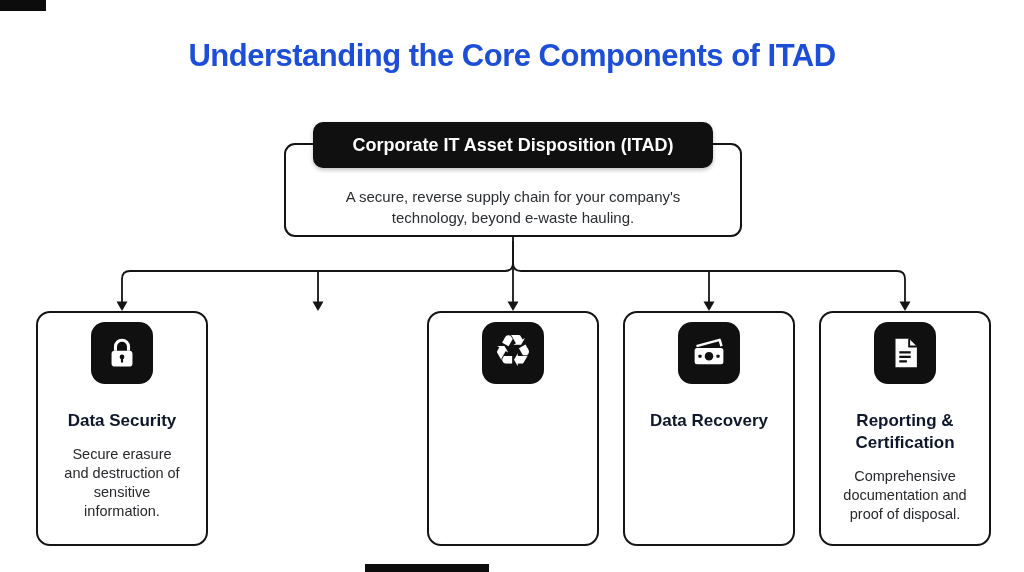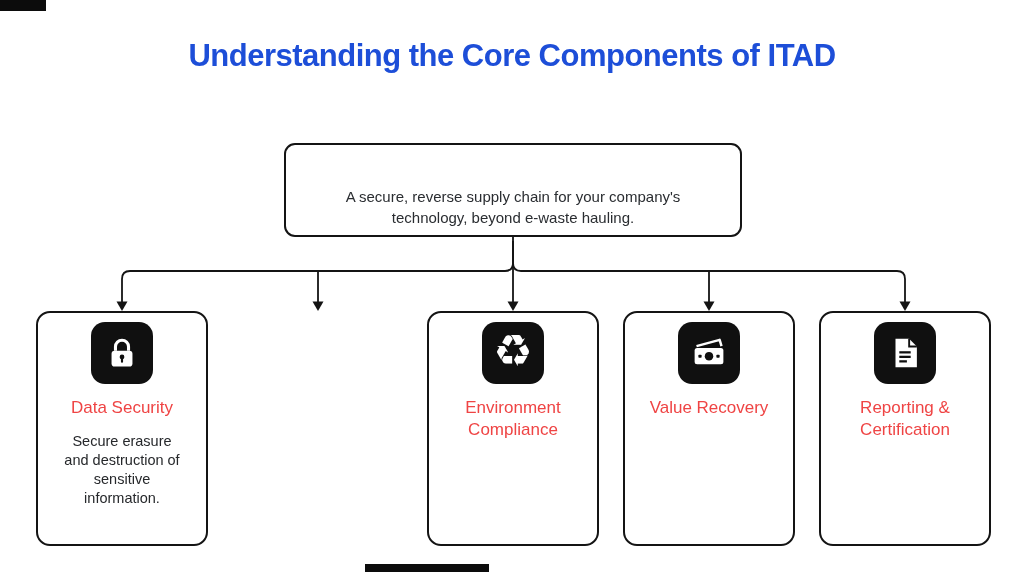--- a/index.html
+++ b/index.html
@@ -65,25 +65,25 @@
     display: flex; align-items: center; justify-content: center;
     flex: 0 0 auto;
   }
   .icon-box svg { display: block; }
   .recycle-glyph {
     font-family: "DejaVu Sans", sans-serif;
     color: #ffffff; font-size: 44px; line-height: 1;
     transform: translateY(-2px);
   }
   .card-title {
-    margin-top: 13px;
+    margin-top: 26px;
     max-width: 124px;
     text-align: center;
-    font-size: 17px; font-weight: 400; line-height: 1.3;
-    color: #ef4444;
+    font-size: 17px; font-weight: 700; line-height: 1.3;
+    color: #0f172a;
   }
   .card-desc {
     margin-top: 13px;
     max-width: 126px;
     text-align: center;
     font-size: 14.5px; line-height: 1.3;
     color: #26282b;
   }
 </style>
 </head>
@@ -107,20 +107,21 @@
     <g fill="#141414">
       <path d="M122 311 l-5.5 -9.5 h11 z"></path>
       <path d="M318 311 l-5.5 -9.5 h11 z"></path>
       <path d="M513 311 l-5.5 -9.5 h11 z"></path>
       <path d="M709 311 l-5.5 -9.5 h11 z"></path>
       <path d="M905 311 l-5.5 -9.5 h11 z"></path>
     </g>
   </svg>
 
   <div class="root-node">
+    <div class="root-pill">Corporate IT Asset Disposition (ITAD)</div>
     <div class="root-desc">A secure, reverse supply chain for your company's technology, beyond e-waste hauling.</div>
   </div>
 
   <div class="card" style="left:36px">
     <div class="icon-box">
       <svg width="38" height="38" viewBox="0 0 32 32">
         <path d="M10.5 14 V10.8 a5.5 5.5 0 0 1 11 0 V14" stroke="#ffffff" stroke-width="2.6" fill="none"></path>
         <rect x="7.2" y="14" width="17.6" height="13.4" rx="2.6" fill="#ffffff"></rect>
         <circle cx="16" cy="19.3" r="2" fill="#101010"></circle>
         <rect x="15.1" y="19.8" width="1.8" height="4.4" rx="0.9" fill="#101010"></rect>
@@ -128,42 +129,42 @@
     </div>
     <div class="card-title">Data Security</div>
     <div class="card-desc">Secure erasure and destruction of sensitive information.</div>
   </div>
 
 
   <div class="card" style="left:427px">
     <div class="icon-box">
       <span class="recycle-glyph">♻</span>
     </div>
-    <div class="card-title">Environment Compliance</div>
   </div>
 
   <div class="card" style="left:623px">
     <div class="icon-box">
       <svg width="40" height="40" viewBox="0 0 32 32">
         <path d="M6 10.5 L24.5 5.5 L26 10.5" stroke="#ffffff" stroke-width="2" fill="none" stroke-linejoin="round"></path>
         <rect x="4.5" y="12" width="23" height="13" rx="2" fill="#ffffff"></rect>
         <circle cx="16" cy="18.5" r="3.4" fill="#101010"></circle>
         <rect x="7.5" y="17.3" width="2.6" height="2.4" rx="0.6" fill="#101010"></rect>
         <rect x="21.9" y="17.3" width="2.6" height="2.4" rx="0.6" fill="#101010"></rect>
       </svg>
     </div>
-    <div class="card-title">Value Recovery</div>
+    <div class="card-title">Data Recovery</div>
   </div>
 
   <div class="card" style="left:819px">
     <div class="icon-box">
       <svg width="38" height="38" viewBox="0 0 32 32">
         <path d="M8 4 h11.5 L26 10.5 V28 H8 Z" fill="#ffffff"></path>
         <path d="M19.5 4 V10.5 H26" fill="none" stroke="#101010" stroke-width="1.6"></path>
         <rect x="11.2" y="14.5" width="9.6" height="1.9" fill="#101010"></rect>
         <rect x="11.2" y="18.3" width="9.6" height="1.9" fill="#101010"></rect>
         <rect x="11.2" y="22.1" width="6.4" height="1.9" fill="#101010"></rect>
       </svg>
     </div>
     <div class="card-title">Reporting &amp; Certification</div>
+    <div class="card-desc">Comprehensive documentation and proof of disposal.</div>
   </div>
 
 </div>
 
 </body></html>

